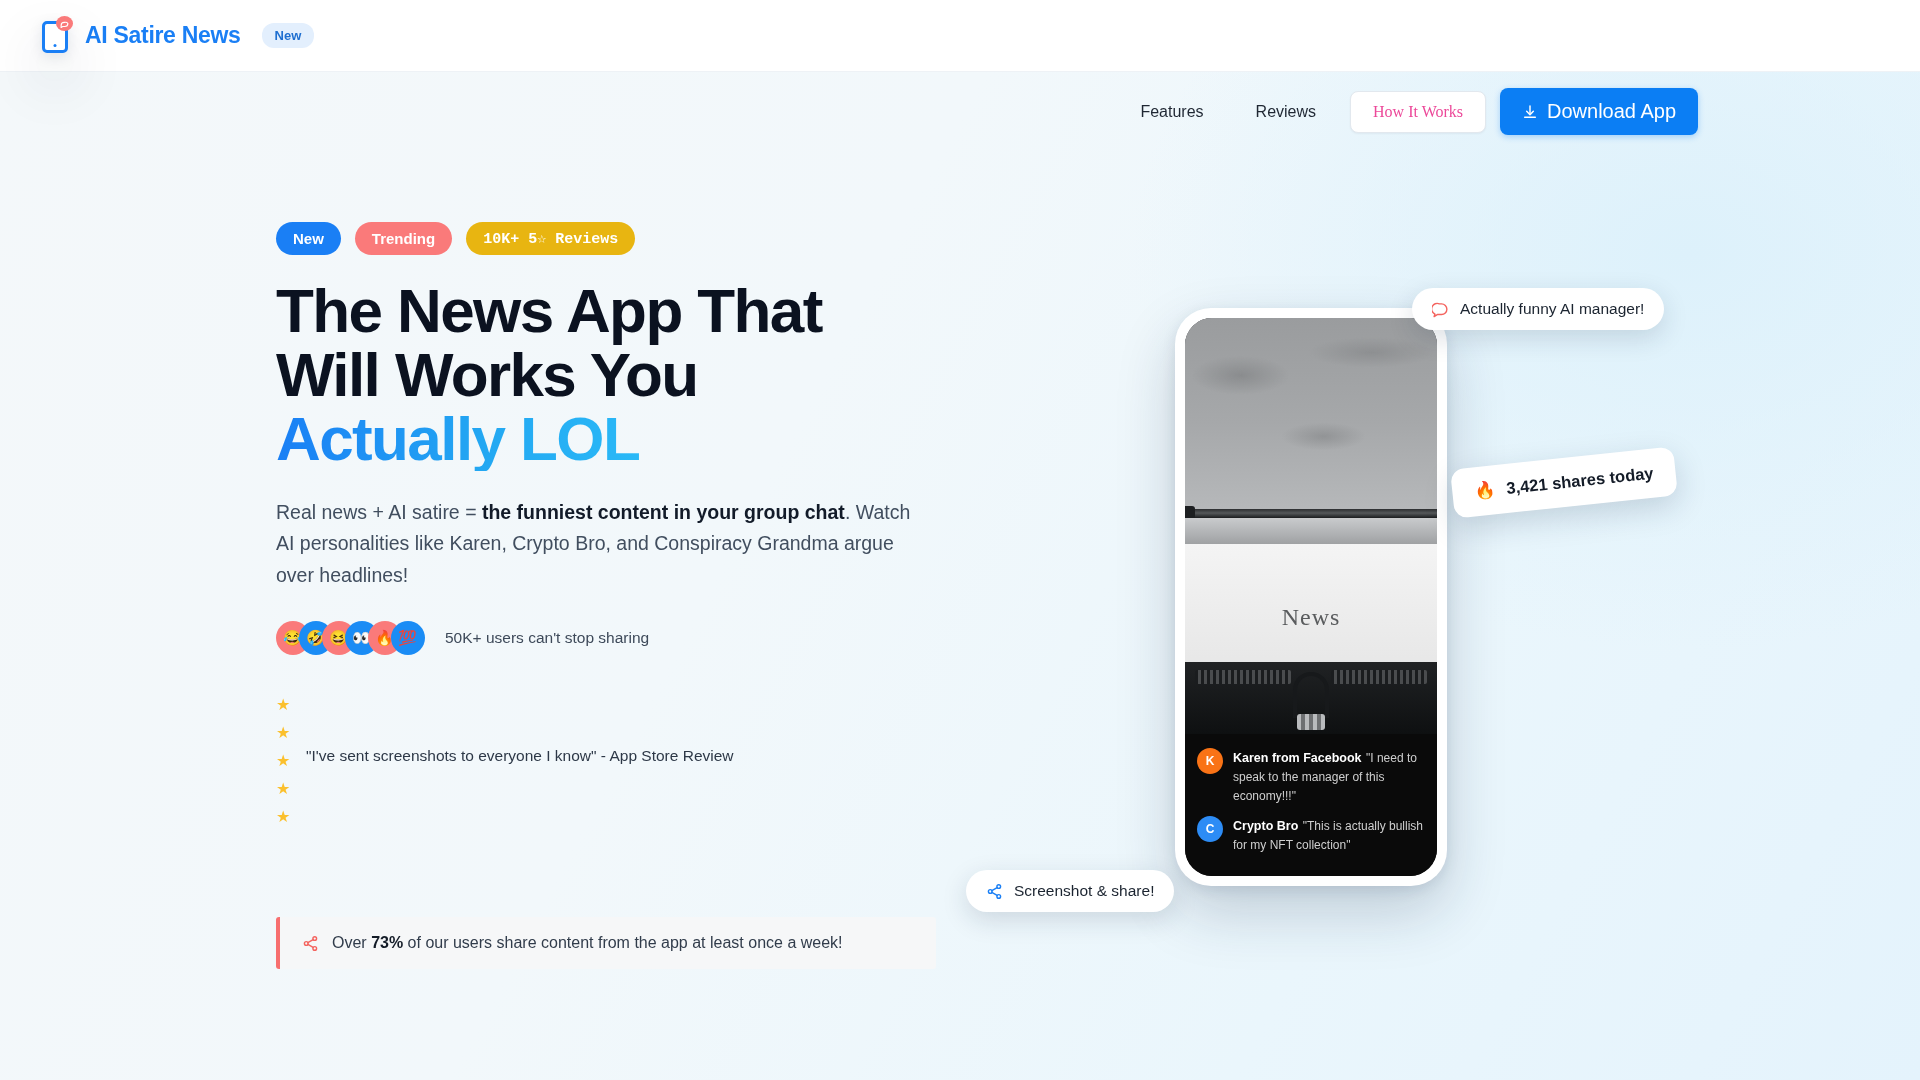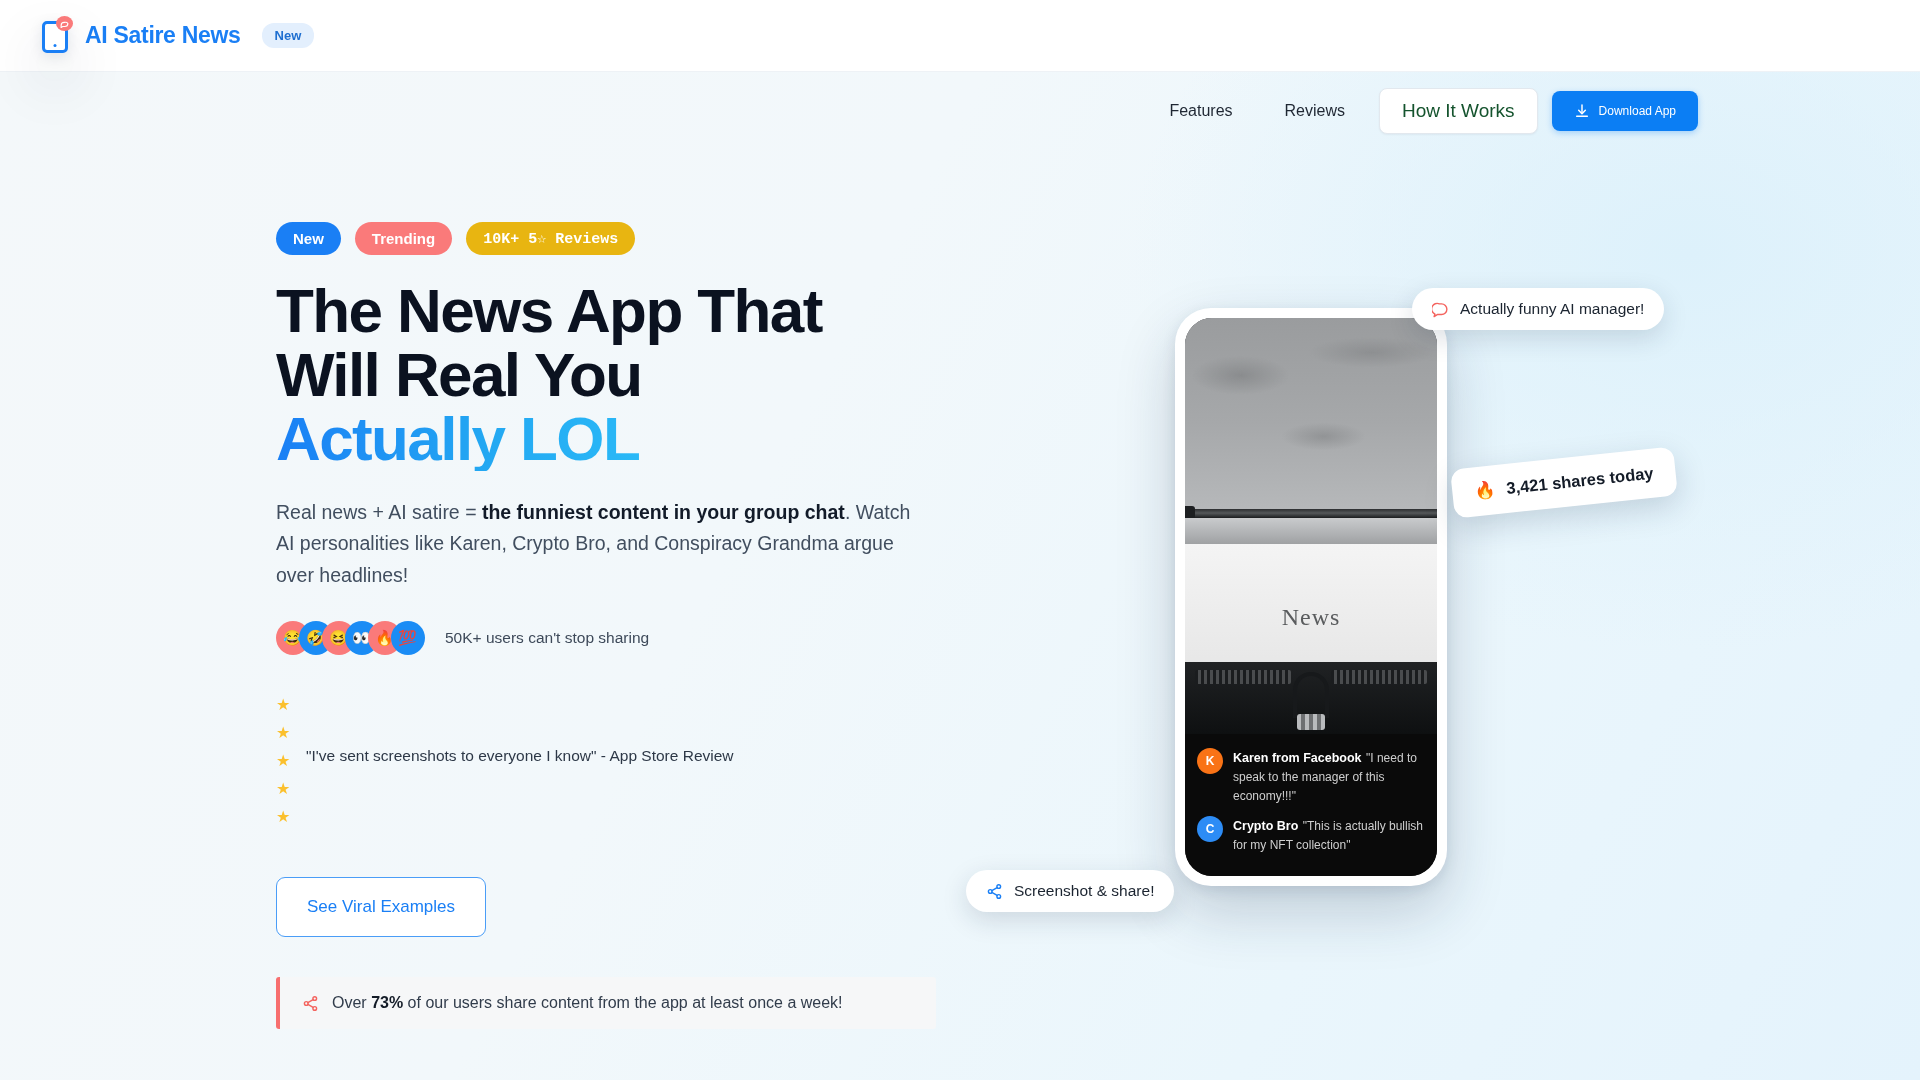--- a/index.html
+++ b/index.html
@@ -62,27 +62,28 @@
     position:absolute; top:16px; right:38px;
     display:flex; align-items:center; gap:0px;
     z-index:30;
   }
   .hero-nav .navlink {
     font-size:16px; color:#1f2733; padding:10px 26px; cursor:pointer;
     white-space:nowrap;
   }
   .btn-outline-dark {
     background:#ffffff; border:1px solid #e2e8ee; border-radius:8px;
-    font-size:19px; color:#14532d; padding:11px 22px; margin-left:8px;
+    font-size:16px; color:#ec4899; padding:11px 22px; margin-left:8px;
     cursor:pointer; white-space:nowrap;
     box-shadow:0 1px 2px rgba(15,23,42,.05);
+    font-family:Liberation Serif, serif;
   }
   .btn-primary-nav {
     background:#0b7ef4; color:#fff; border:none; border-radius:8px;
-    font-size:12px; font-weight:500; padding:12px 22px; margin-left:14px;
+    font-size:20px; font-weight:500; padding:12px 22px; margin-left:14px;
     display:inline-flex; align-items:center; gap:9px; cursor:pointer;
     white-space:nowrap; box-shadow:0 2px 6px rgba(11,126,244,.3);
   }
   .btn-primary-nav svg { width:16px; height:16px; display:block; }
 
   .hero-inner {
     position:relative; width:1736px; height:100%;
   }
 
   
@@ -294,21 +295,21 @@
     <div class="left-col">
 
       <div class="badges">
         <span class="badge new">New</span>
         <span class="badge trending">Trending</span>
         <span class="badge reviews">10K+ 5☆ Reviews</span>
       </div>
 
       <h1 class="headline">
         <span>The News App That</span><br>
-        <span>Will Real You</span><br>
+        <span>Will Works You</span><br>
         <span class="grad">Actually LOL</span>
       </h1>
 
       <p class="sub"><span>Real news + AI satire = </span><b>the funniest content in your group chat</b><span>. Watch AI personalities like Karen, Crypto Bro, and Conspiracy Grandma argue over headlines!</span></p>
 
       <div class="social-proof">
         <div class="avatars">
           <span class="av" style="background:#fa7a7a">😂</span>
           <span class="av" style="background:#1a8cf5">🤣</span>
           <span class="av" style="background:#fa7a7a">😆</span>
@@ -324,21 +325,20 @@
           <span class="st">★</span>
           <span class="st">★</span>
           <span class="st">★</span>
           <span class="st">★</span>
           <span class="st">★</span>
         </div>
         <span class="quote">"I've sent screenshots to everyone I know" - App Store Review</span>
       </div>
 
       <div class="ctas">
-        <button class="btn-cta-secondary">See Viral Examples</button>
       </div>
 
       <div class="stat-bar">
         <svg viewBox="0 0 24 24" fill="none" stroke="#f4645f" stroke-width="2" stroke-linecap="round" stroke-linejoin="round">
           <circle cx="18" cy="5" r="2.6"></circle>
             <circle cx="6" cy="12" r="2.6"></circle>
             <circle cx="18" cy="19" r="2.6"></circle>
           <path d="M8.3 10.8l7.4-4.3M8.3 13.2l7.4 4.3"></path>
         </svg>
         <span class="txt"><span>Over </span><b>73%</b><span> of our users share content from the app at least once a week!</span></span>

